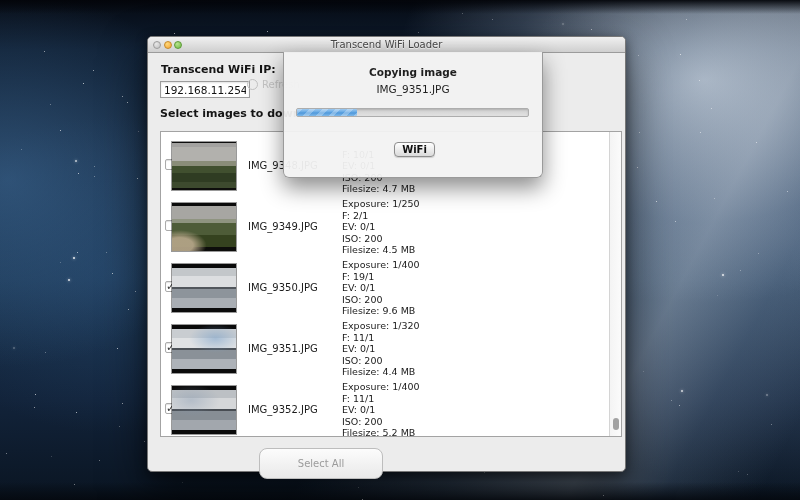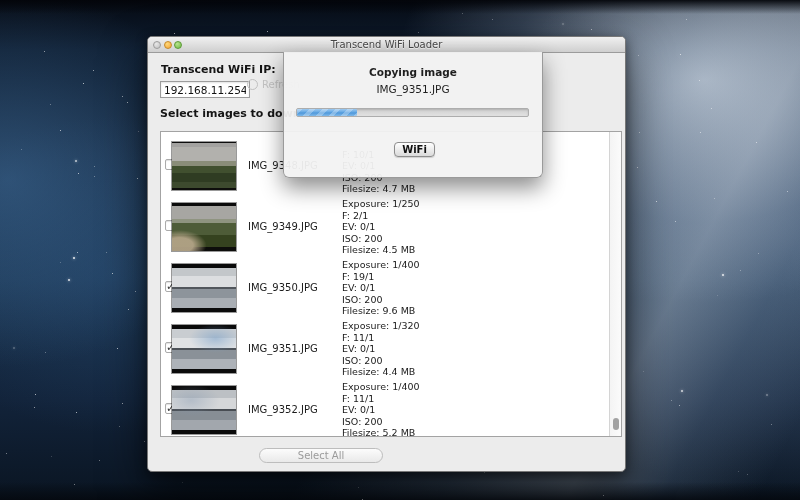--- a/index.html
+++ b/index.html
@@ -60,21 +60,21 @@
   .t4{background:radial-gradient(60% 45% at 30% 30%,rgba(130,150,175,.4),transparent 75%),
       linear-gradient(180deg,#0a0a0a 0 9%,#bcc0c4 9% 26%,#d5d7d9 26% 47%,#484d53 47% 53%,#878e95 53% 70%,#a2a7ad 70% 91%,#0b0b0b 91% 100%);}
   .fname{position:absolute;left:87px;top:25px;font-size:10px;color:#1b1b1b;white-space:nowrap;}
   .exif{position:absolute;left:181px;top:2px;font-size:9.5px;line-height:11.5px;color:#1b1b1b;}
   .exif div{height:11.5px;}
   .scrolltrack{position:absolute;right:0;top:0;width:11px;height:100%;
     background:linear-gradient(90deg,#f4f4f4,#fbfbfb);border-left:1px solid #d4d4d4;}
   .scrollthumb{position:absolute;right:2px;bottom:6px;width:6px;height:12px;border-radius:3px;
     background:#a2a2a2;}
   
-  .pill{position:absolute;top:411px;height:15px;border-radius:8px;border:1px solid #bdbdbd;
+  .pill{position:absolute;top:411px;height:31px;border-radius:8px;border:1px solid #bdbdbd;
     background:linear-gradient(180deg,#fcfcfc,#e9e9e9);font-family:inherit;
     font-size:10px;color:#9b9b9b;text-align:center;line-height:13px;padding:0;box-sizing:border-box;}
   .select-all{left:111px;width:124px;}
   .download{left:250px;width:122px;}
   
   .sheet{position:absolute;left:111px;top:15px;width:260px;height:126px;
     background:rgba(242,242,242,.95);border:1px solid #9a9a9a;border-top:none;
     border-radius:0 0 6px 6px;box-shadow:0 10px 22px rgba(0,0,0,.45);box-sizing:border-box;margin-left:24px;}
   .sheet-title{position:absolute;left:0;right:0;top:14px;text-align:center;
     font-size:10.5px;font-weight:600;color:#1f1f1f;}

